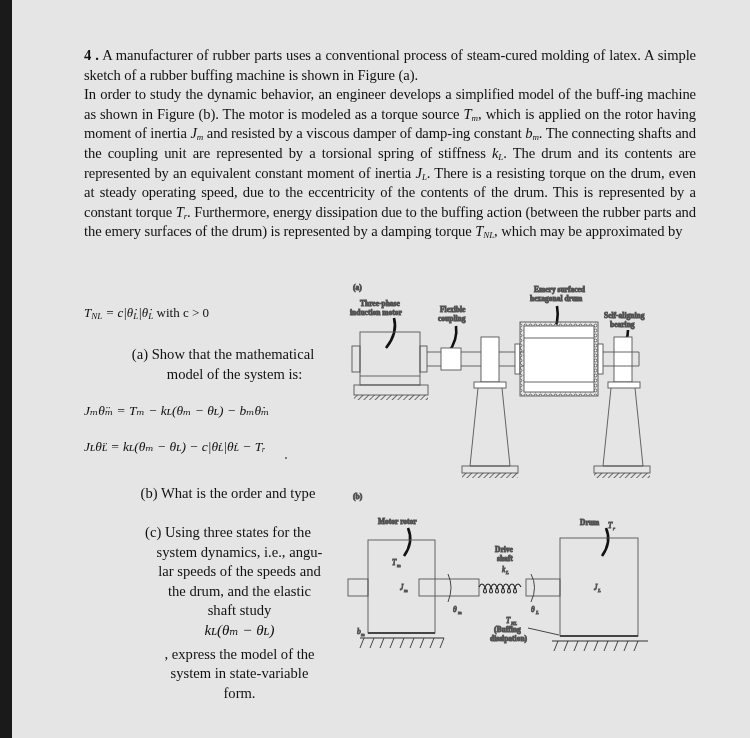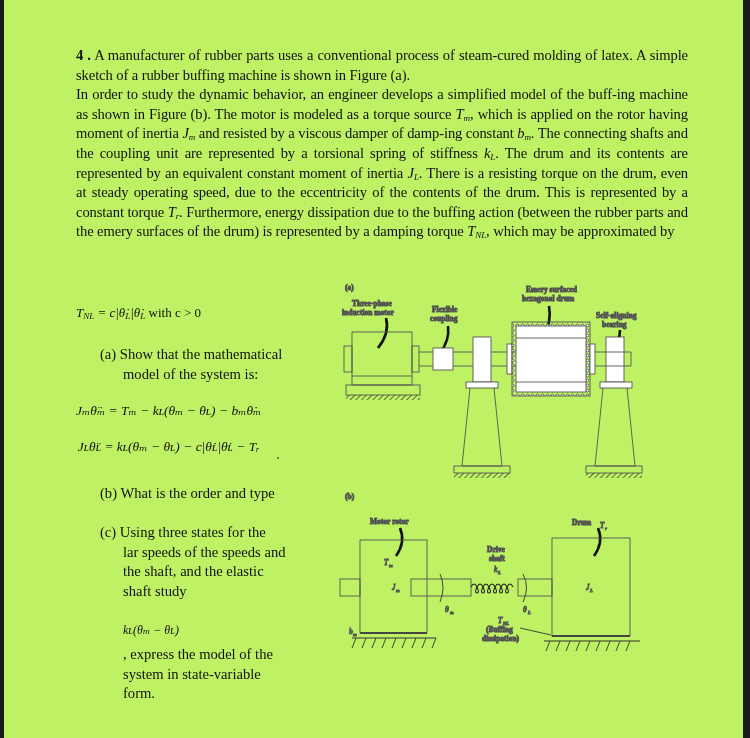--- a/index.html
+++ b/index.html
@@ -1,39 +1,39 @@
 <!DOCTYPE html>
 <html><head>
 <meta charset="utf-8">
 <style>
   html, body { margin: 0; padding: 0; }
   body {
     width: 750px; height: 738px; background: #1a1a1a; position: relative; overflow: hidden;
     font-family: "Liberation Serif", "DejaVu Serif", serif; color: #111;
   }
   .page {
-    position: absolute; left: 4px; top: 0; width: 739px; height: 738px; background: #bef264;
+    position: absolute; left: 12px; top: 0; width: 739px; height: 738px; background: #e5e5e5;
   }
   .intro {
     position: absolute; left: 72px; top: 46px; width: 612px;
     font-size: 14.6px; line-height: 19.6px; letter-spacing: -0.1px;
   }
   .intro p { margin: 0; text-align: justify; text-align-last: left; }
   .qnum { font-weight: bold; }
   .m { font-style: italic; }
   sub { font-size: 9px; vertical-align: -2px; line-height: 0; }
   .col-left { position: absolute; left: 72px; top: 300px; width: 250px; }
   .eq-tnl { position: absolute; left: 0; top: 5px; font-size: 13px; font-style: italic; }
   .eq-tnl .r { font-style: normal; font-weight: normal; }
   .part {
-    position: absolute; font-size: 14.6px; line-height: 19.6px;
+    position: absolute; font-size: 14.6px; line-height: 19.6px; text-align: center;
   }
   .part-a { left: 24px; top: 45px; width: 230px; }
   .part-a .line2 { padding-left: 23px; }
-  .eqs { position: absolute; left: 0; top: 102px; font-style: italic; font-size: 13.5px; text-align: center; }
+  .eqs { position: absolute; left: 0; top: 102px; font-style: italic; font-size: 13.5px; }
   .eqs div { height: 36px; }
   .part-b { left: 24px; top: 184px; width: 240px; }
   .part-b .ind { padding-left: 23px; }
   .part-c { left: 24px; top: 223px; width: 240px; }
   .part-c .ind { padding-left: 23px; }
   .dotmark { position: absolute; left: 273px; top: 457px; width: 2px; height: 2px; background: #555; border-radius: 50%; }
   .fig { position: absolute; }
   .fig svg text { font-family: "Liberation Serif", serif; font-size: 7.5px; font-weight: bold; fill: #222; }
   .fig svg text.it { font-style: italic; font-weight: normal; }
 </style>
@@ -61,24 +61,25 @@
       <div>Jₘθ̈ₘ = Tₘ − kʟ(θₘ − θʟ) − bₘθ̇ₘ</div>
       <div>Jʟθ̈ʟ = kʟ(θₘ − θʟ) − c|θ̇ʟ|θ̇ʟ − Tᵣ</div>
     </div>
 
     <div class="part part-b">
       <div><span>(b)</span> <span>What is the order and type</span></div>
     </div>
 
     <div class="part part-c">
       <div><span>(c)</span> <span>Using three states for the</span></div>
+      <div class="ind">system dynamics, i.e., angu-</div>
       <div class="ind">lar speeds of the speeds and</div>
-      <div class="ind">the shaft, and the elastic</div>
+      <div class="ind">the drum, and the elastic</div>
       <div class="ind">shaft study</div>
-      <div class="ind m" style="font-size:12px;margin-top:20px;">kʟ(θₘ − θʟ)</div>
+      <div class="ind m" style="font-size:15px;">kʟ(θₘ − θʟ)</div>
       <div class="ind" style="margin-top:4px;">, express the model of the</div>
       <div class="ind">system in state-variable</div>
       <div class="ind">form.</div>
     </div>
   </div>
   <div class="dotmark"></div>
 
   <div class="fig" style="left:326px; top:278px;">
     <svg width="320" height="210" viewBox="0 0 320 210" stroke="#555" fill="none" stroke-width="0.9">
       <defs>

